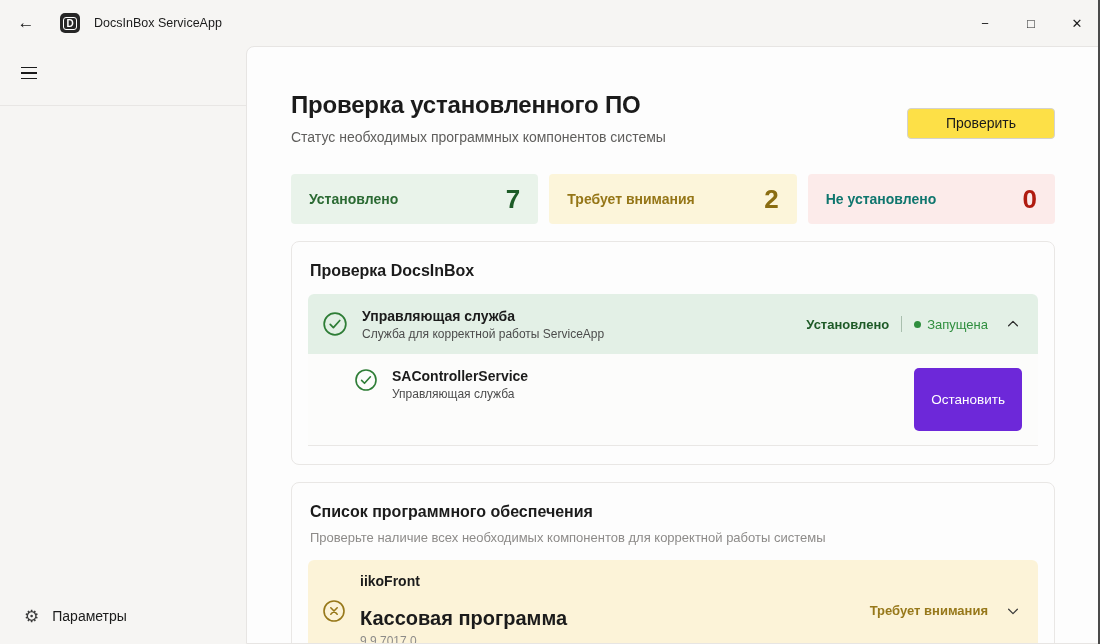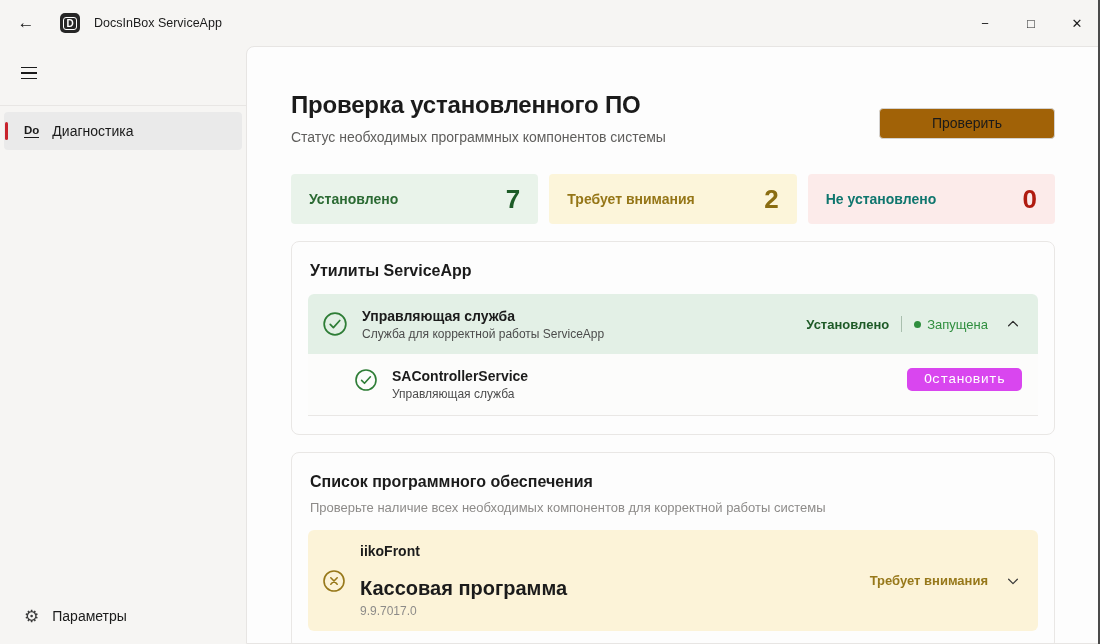--- a/index.html
+++ b/index.html
@@ -40,21 +40,21 @@
   .gear-glyph { font-size:17px; color:#3c3c3c; line-height:1; }
   .footer-label { margin-left:13px; font-size:14px; color:#1a1a1a; }
 
   
   .main-panel { position:absolute; left:246px; top:46px; right:0; bottom:0;
                 background:#fdfdfd; border:1px solid #e7e5e3; border-top-left-radius:8px;
                 padding:44px 44px 0 44px; overflow:hidden; }
   .header-row { display:flex; justify-content:space-between; align-items:center; }
   .page-title { font-size:24px; font-weight:600; letter-spacing:-0.2px; color:#1b1b1b; }
   .page-subtitle { margin-top:10px; font-size:14px; color:#5f5e5c; }
-  .check-btn { width:176px; height:31px; margin-top:10px; background:#a16207; border:1px solid #d4d2d0; border-radius:4px;
+  .check-btn { width:148px; height:31px; margin-top:10px; background:#fde047; border:1px solid #d4d2d0; border-radius:4px;
                font-size:14px; color:#1a1a1a; font-family:inherit; cursor:pointer; }
 
   .cards-row { margin-top:29px; display:flex; gap:11px; }
   .sum-card { flex:1; height:50px; border-radius:4px; padding:0 18px; display:flex; align-items:center; justify-content:space-between; }
   .sum-card .lbl { font-size:14px; font-weight:700; }
   .sum-card .val { font-size:26px; font-weight:700; }
   .card-success { background:#e9f3ea; } .card-success .lbl { color:#2b6a33; } .card-success .val { color:#1d5b27; }
   .card-warning { background:#fcf5da; } .card-warning .lbl { color:#957617; } .card-warning .val { color:#8a6d12; }
   .card-danger  { background:#fcebea; } .card-danger .lbl { color:#0f766e; } .card-danger .val { color:#b01b10; }
 
@@ -70,22 +70,22 @@
   .svc-right { margin-left:auto; display:flex; align-items:center; }
   .st-installed { font-size:13px; font-weight:700; color:#1e5a27; }
   .vdiv { width:1px; height:16px; background:#a9bfae; margin:0 12px; }
   .running { display:flex; align-items:center; }
   .run-dot { width:7px; height:7px; border-radius:50%; background:#2f8e3e; margin-right:6px; }
   .st-running { font-size:13px; font-weight:400; color:#2f8e3e; }
   .chev { margin-left:18px; display:flex; align-items:center; }
 
   .svc-subrow { background:#fcfcfb; border-bottom:1px solid #e9e7e5; padding:14px 16px 14px 46px;
                 display:flex; align-items:flex-start; }
-  .stop-btn { margin-left:auto; background:#d946ef; color:#fff; border:none; border-radius:5px;
-              font-size:13.5px; font-family:Liberation Mono, monospace; padding:4px 17px; cursor:pointer; }
+  .stop-btn { margin-left:auto; background:#6d28d9; color:#fff; border:none; border-radius:5px;
+              font-size:13.5px; font-family:Liberation Sans, sans-serif; padding:24px 17px; cursor:pointer; }
 
   .warn-row { margin-top:15px; background:#fcf3d8; border-radius:6px; min-height:86px;
               display:flex; align-items:center; padding:13px 18px 13px 14px; cursor:pointer; }
   .warn-text { margin-left:14px; }
   .warn-name { font-size:14px; font-weight:600; color:#1b1b1b; }
   .warn-desc { font-size:20px; font-weight:600; color:#1b1b1b; margin-top:18px; }
   .warn-ver { font-size:12px; color:#8d8b89; margin-top:4px; }
   .warn-status { margin-left:auto; font-size:13px; font-weight:700; color:#97781a; }
 </style>
 </head>
@@ -106,25 +106,20 @@
   </div>
 </div>
 
 <div class="sidebar">
   <button class="hamburger">
     <i></i>
       <i></i>
       <i></i>
   </button>
   <div class="side-divider"></div>
-  <div class="nav-item">
-    <span class="nav-accent"></span>
-    <span class="do-icon">Do</span>
-    <span class="nav-label">Диагностика</span>
-  </div>
   <div class="side-spacer"></div>
   <div class="footer-item">
     <span class="gear-glyph">⚙</span>
     <span class="footer-label">Параметры</span>
   </div>
 </div>
 
 <div class="main-panel">
 
   <div class="header-row">
@@ -144,21 +139,21 @@
       <span class="lbl">Требует внимания</span>
       <span class="val">2</span>
     </div>
     <div class="sum-card card-danger">
       <span class="lbl">Не установлено</span>
       <span class="val">0</span>
     </div>
   </div>
 
   <div class="section-card">
-    <div class="section-title">Утилиты ServiceApp</div>
+    <div class="section-title">Проверка DocsInBox</div>
 
     <div class="svc-header">
       <svg width="26" height="26" viewBox="0 0 24 24">
         <circle cx="12" cy="12" r="10" fill="none" stroke="#2e7d36" stroke-width="1.6"></circle>
         <path d="M7.6 12.4l2.9 2.9 5.9-6.5" fill="none" stroke="#2e7d36" stroke-width="1.6" stroke-linecap="round" stroke-linejoin="round"></path>
       </svg>
       <div class="svc-text">
         <div class="svc-name">Управляющая служба</div>
         <div class="svc-desc">Служба для корректной работы ServiceApp</div>
       </div>

